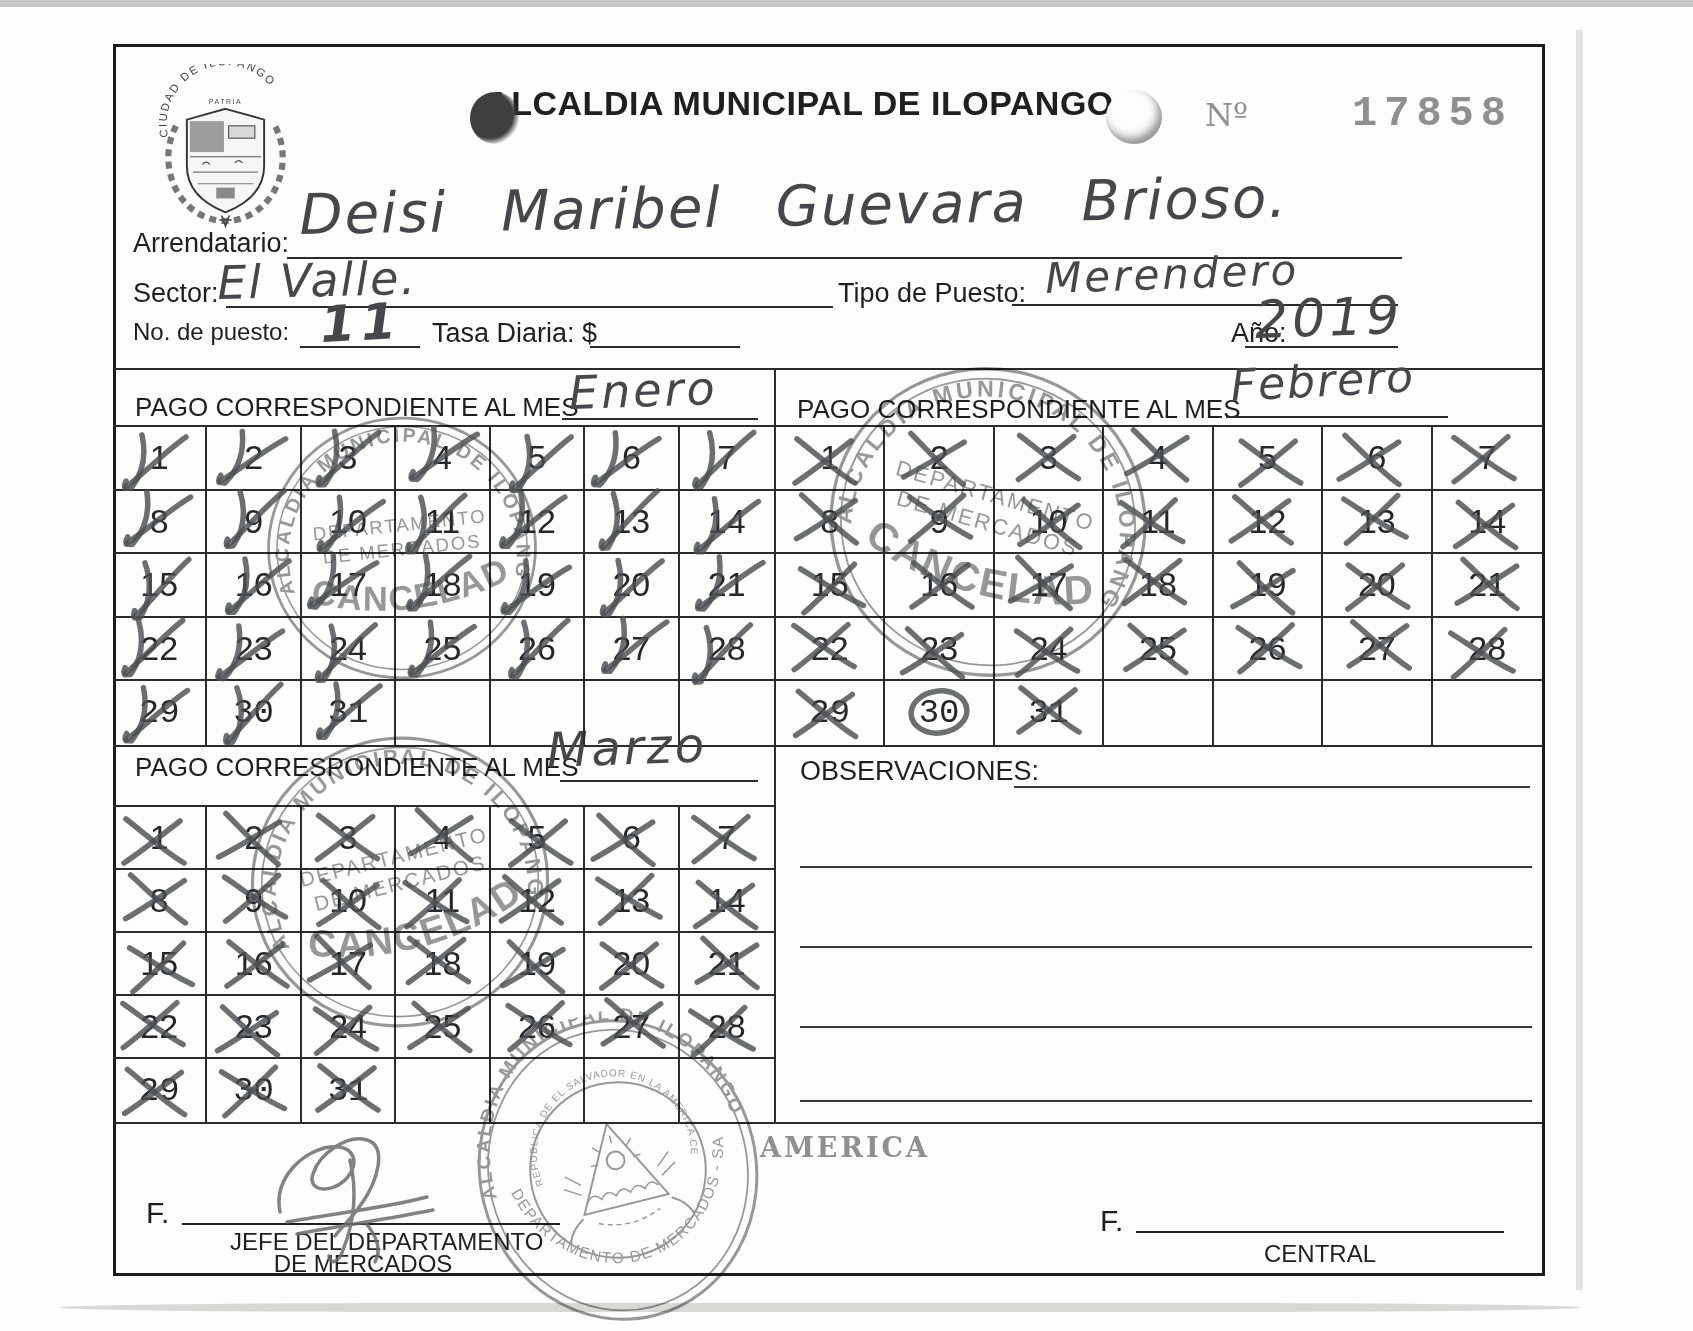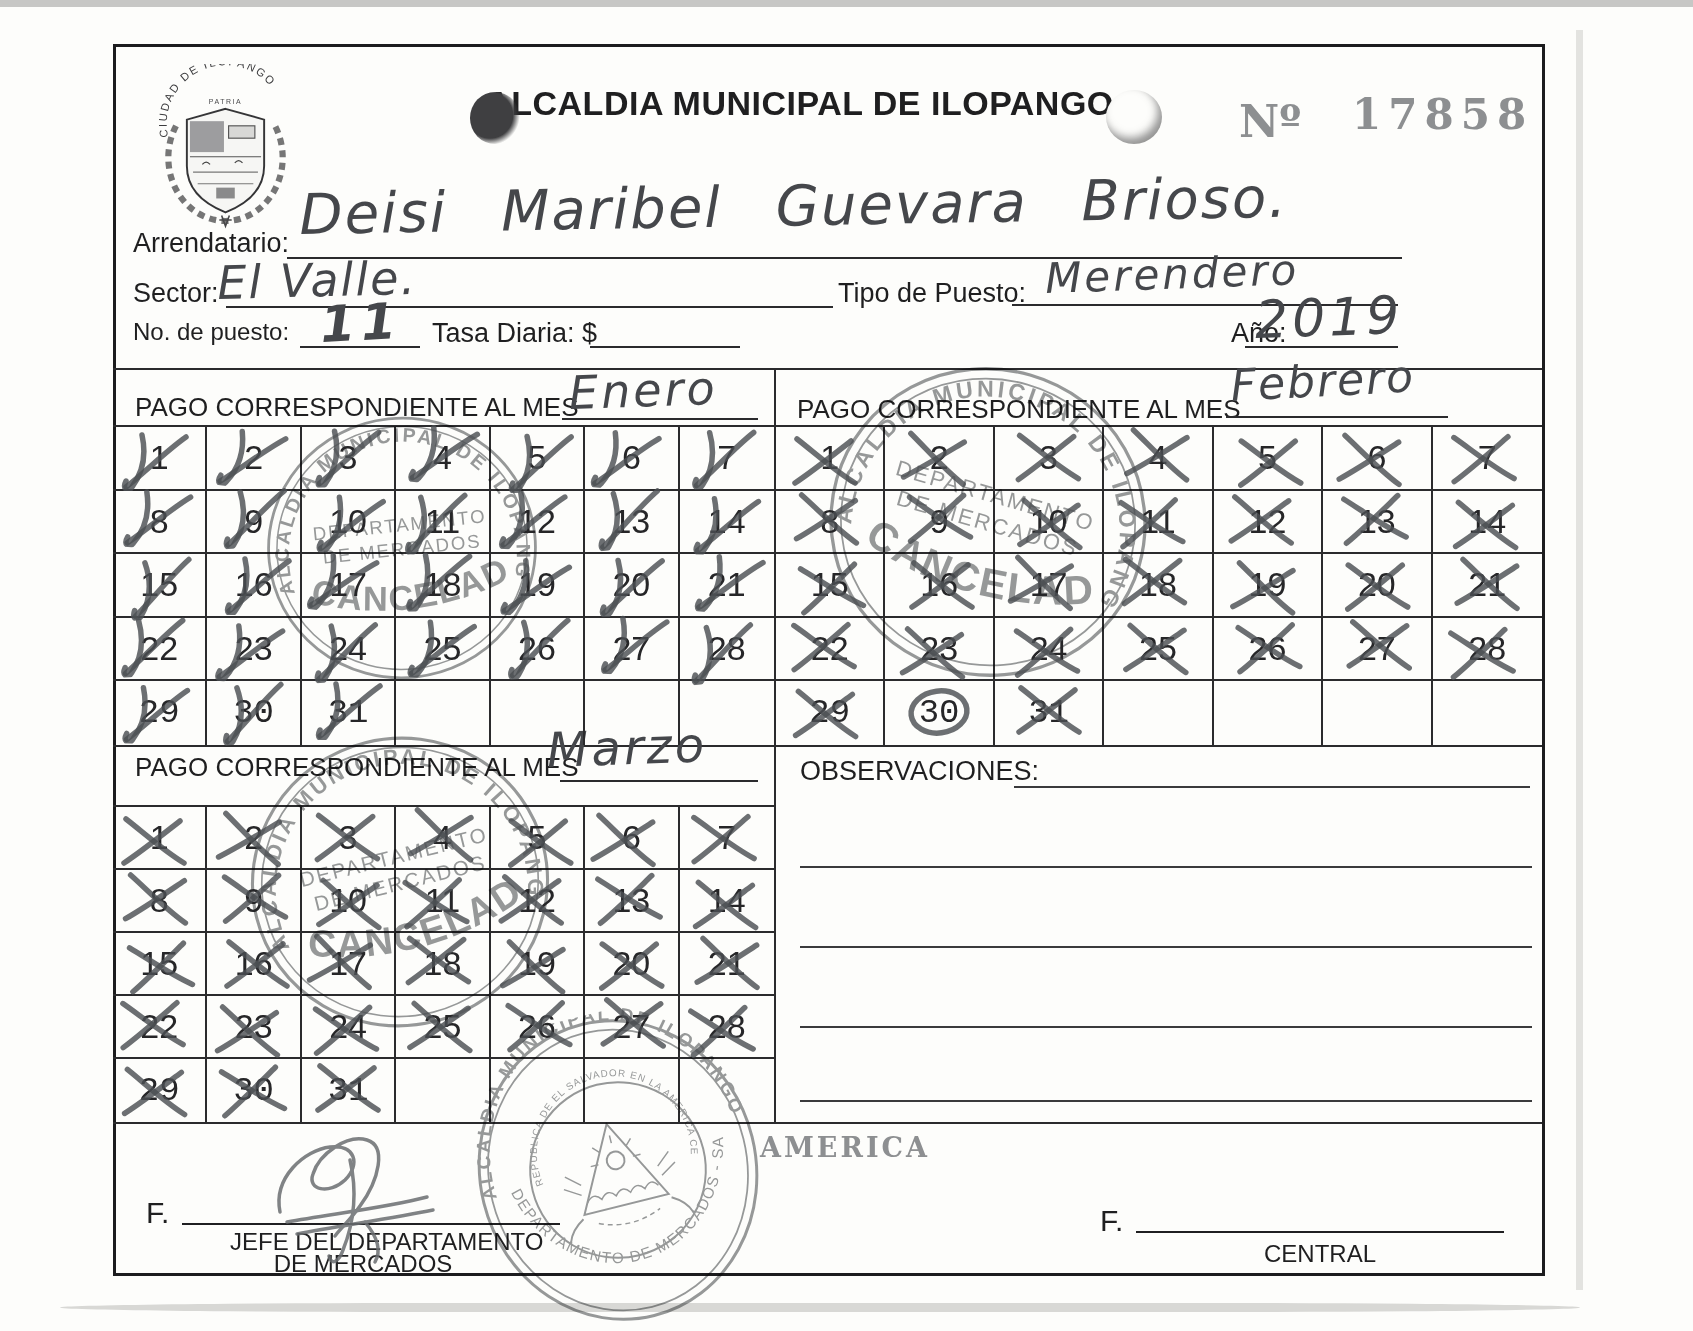--- a/index.html
+++ b/index.html
@@ -66,22 +66,22 @@
       <rect x="88" y="160" width="24" height="14" fill="#6f6f71" opacity=".8"></rect>
       <path d="M95,196 l5,14 l5,-14 M92,202 h16" stroke="#48484a" stroke-width="2" fill="none"></path>
     </svg>
   </div>
 
   <div class="lbl b" style="left:420px;top:84px;width:760px;text-align:center;font-size:34px;letter-spacing:.5px;">ALCALDIA MUNICIPAL DE ILOPANGO</div>
 
   <div class="artifact-dark" style="left:470px;top:92px;width:50px;height:52px;"></div>
   <div class="artifact-light" style="left:1106px;top:90px;width:56px;height:54px;"></div>
 
-  <div class="lbl serifgray" style="left:1205px;top:96px;font-size:44px;font-weight:bold;margin-left:34px;">Nº</div>
-  <div class="lbl serifgray" style="left:1352px;top:90px;font-size:42px;font-weight:bold;letter-spacing:7px;">17858</div>
+  <div class="lbl serifgray" style="left:1205px;top:96px;font-size:32px;font-weight:normal;">Nº</div>
+  <div class="lbl serifgray" style="left:1352px;top:90px;font-size:42px;font-weight:bold;letter-spacing:7px;font-family:Liberation Mono, monospace;">17858</div>
 
   <div class="lbl" style="left:133px;top:228px;font-size:27px;">Arrendatario:</div>
   <div class="rule" style="left:287px;top:257px;width:1115px;"></div>
   <div class="hand" style="left:300px;top:182px;font-size:56px;letter-spacing:2px;word-spacing:34px;transform:rotate(-1deg);">Deisi Maribel Guevara Brioso.</div>
 
   <div class="lbl" style="left:133px;top:278px;font-size:27px;">Sector:</div>
   <div class="rule" style="left:226px;top:306px;width:607px;"></div>
   <div class="hand" style="left:218px;top:256px;font-size:46px;letter-spacing:2px;transform:rotate(-1.5deg);">El Valle.</div>
 
   <div class="lbl" style="left:838px;top:278px;font-size:27px;">Tipo de Puesto:</div>

